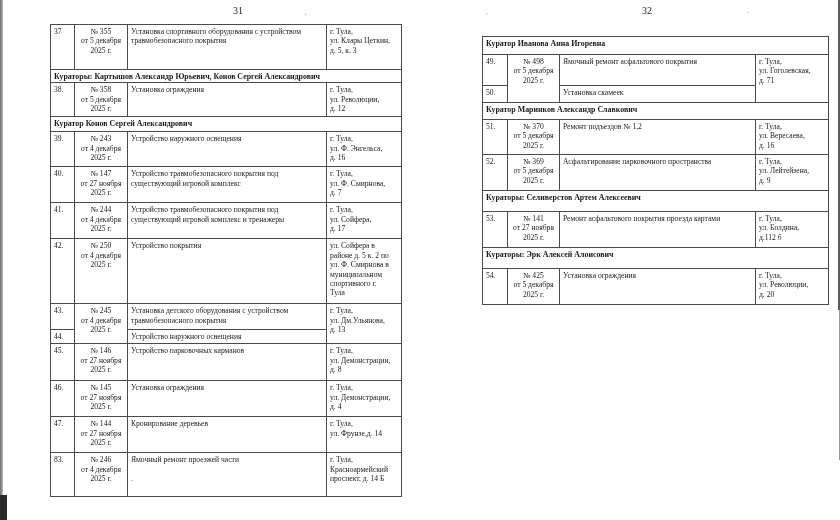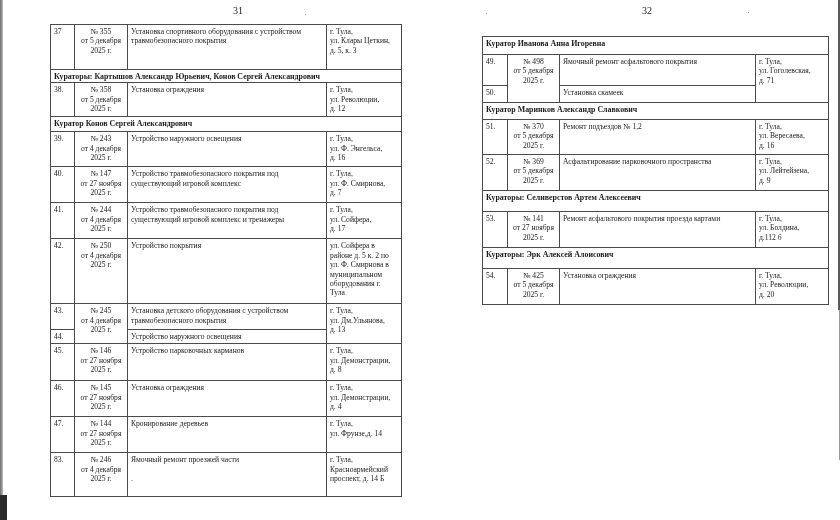--- a/index.html
+++ b/index.html
@@ -158,21 +158,21 @@
           <span class="ln">2025 г.</span>
         </td>
         <td>
           <span class="ln">Устройство покрытия</span>
         </td>
         <td>
           <span class="ln">ул. Сойфера в</span>
           <span class="ln">районе д. 5 к. 2 по</span>
           <span class="ln">ул. Ф. Смирнова в</span>
           <span class="ln">муниципальном</span>
-          <span class="ln">оборудования г.</span>
+          <span class="ln">спортивного г.</span>
           <span class="ln">Тула</span>
         </td>
       </tr>
       <tr style="height: 26px;">
         <td class="num">43.</td>
         <td class="order" rowspan="2">
           <span class="ln">№ 245</span>
           <span class="ln">от 4 декабря</span>
           <span class="ln">2025 г.</span>
         </td>

